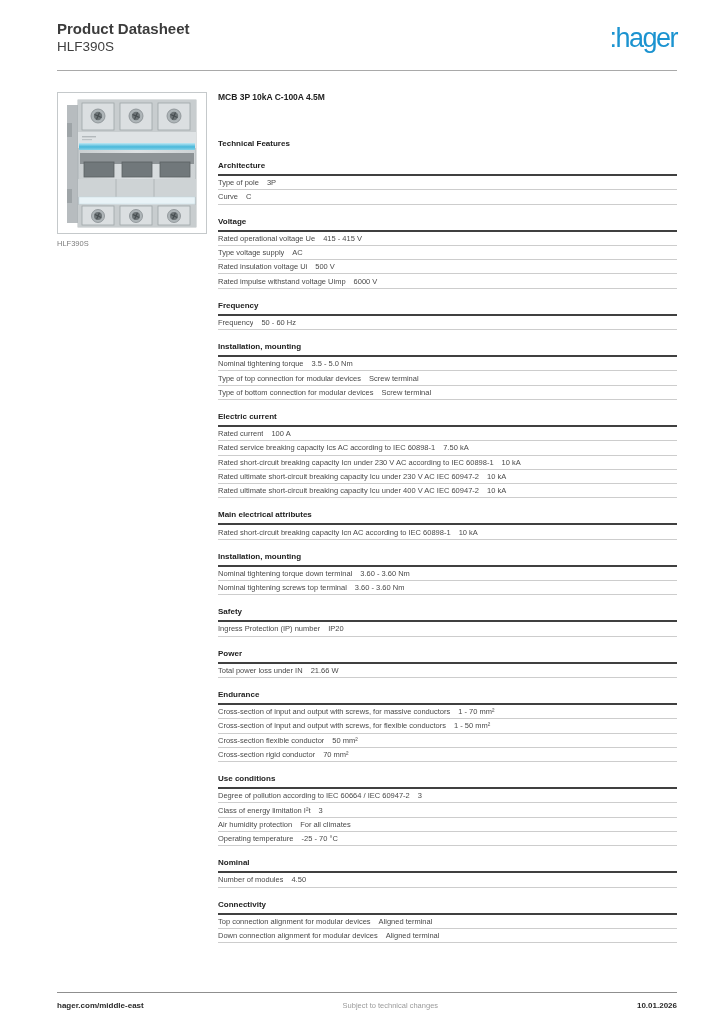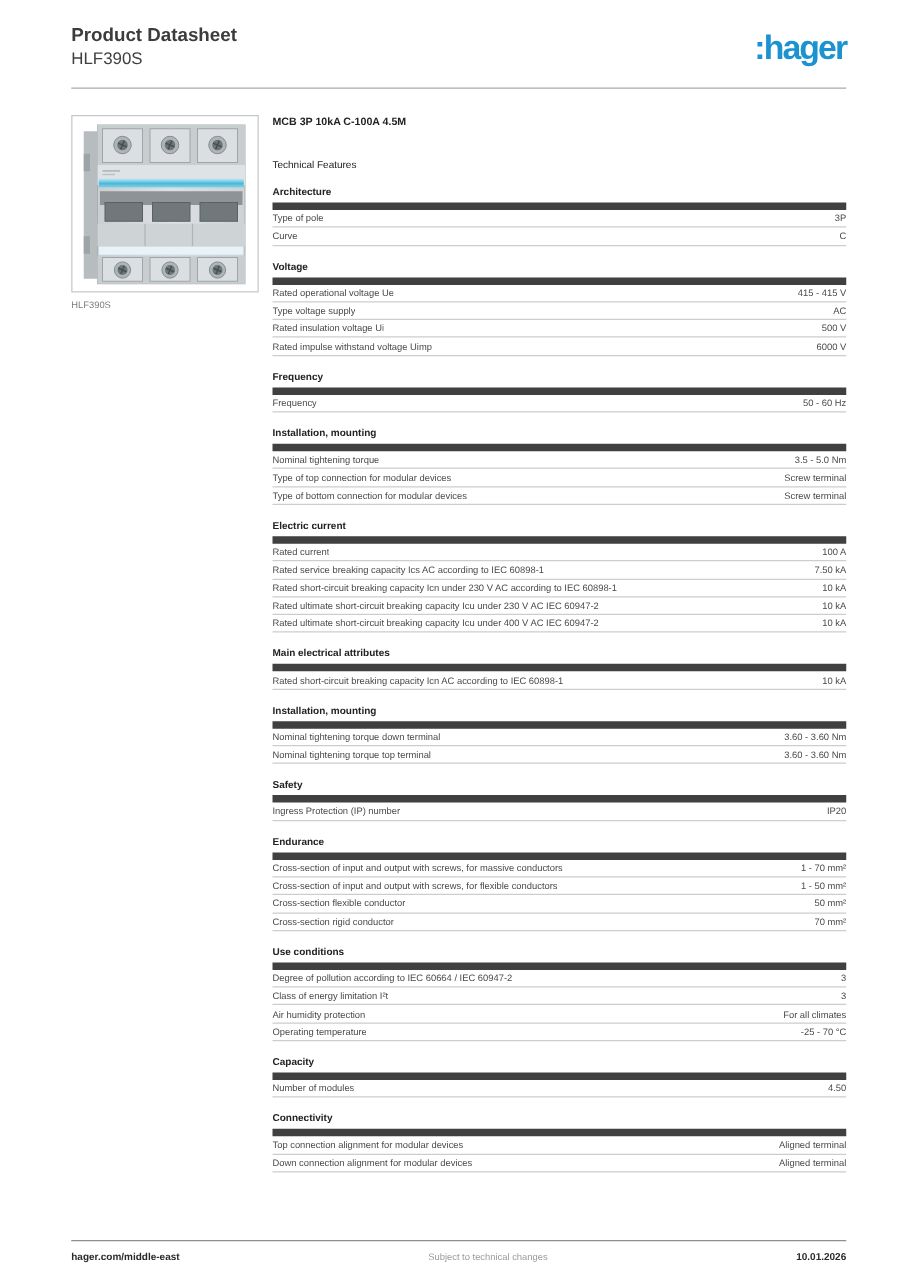--- a/index.html
+++ b/index.html
@@ -4,35 +4,35 @@
 <style>
   * { margin:0; padding:0; box-sizing:border-box; }
   html,body { background:#ffffff; }
   body { width:724px; height:1024px; font-family:"Liberation Sans", sans-serif; }
   .page { position:relative; width:724px; height:1024px; background:#fff; overflow:hidden; }
 
   
   .header { display:flex; justify-content:space-between; align-items:flex-start; padding:20px 47px 0 57px; }
   .header-title { font-size:15px; font-weight:bold; color:#3c3c3c; line-height:18px; }
   .header-subtitle { font-size:13.5px; font-weight:normal; color:#3f3f3f; line-height:17px; }
-  .brand { font-size:27px; font-weight:bold; letter-spacing:-1.5px; line-height:30px; margin-top:3px; }
+  .brand { font-size:27px; font-weight:normal; letter-spacing:-1.5px; line-height:30px; margin-top:3px; }
   .header-rule { margin:15px 47px 0 57px; border-top:1px solid #a9a9a9; }
 
   
   .main { display:flex; padding:21px 47px 0 57px; align-items:flex-start; }
   .left-col { width:150px; flex:none; }
   .product-frame { width:150px; height:142px; border:1px solid #c5c9cb; background:#fff; overflow:hidden; }
   .product-caption { margin-top:5px; font-size:7.5px; color:#7d7d7d; }
   .right-col { flex:1; margin-left:11px; min-width:0; }
 
   .product-title { font-size:8.5px; font-weight:bold; color:#222; line-height:10px; }
-  .features-heading { font-size:8px; font-weight:normal; color:#222; margin-top:25px; line-height:10px; }
-
-  .section-title { font-size:8px; font-weight:bold; color:#222; margin-top:11px; padding-bottom:3px; border-bottom:6px solid #404040; line-height:11px; }
-  .row { display:flex; justify-content:space-between; align-items:center; height:14.3px; border-bottom:1px solid #cdcdcd; font-size:7.5px; color:#4a4a4a; }
+  .features-heading { font-size:8px; font-weight:bold; color:#222; margin-top:37px; line-height:10px; }
+
+  .section-title { font-size:8px; font-weight:bold; color:#222; margin-top:11px; padding-bottom:3px; border-bottom:2px solid #404040; line-height:11px; }
+  .row { display:flex; justify-content:flex-start; align-items:center; height:14.3px; border-bottom:1px solid #cdcdcd; font-size:7.5px; color:#4a4a4a; }
   .row .label { white-space:nowrap; overflow:hidden; }
   .row .value { text-align:right; white-space:nowrap; padding-left:8px; }
 
   
   .footer { position:absolute; left:57px; right:47px; bottom:14px; }
   .footer-rule { border-top:1px solid #8f8f8f; margin-bottom:8px; }
   .footer-row { display:flex; justify-content:space-between; align-items:center; }
   .footer-left  { font-size:8px; font-weight:bold; color:#2a2a2a; }
   .footer-center{ font-size:7.5px; color:#9b9b9b; }
   .footer-right { font-size:8px; font-weight:bold; color:#2a2a2a; }
@@ -256,36 +256,45 @@
 
   <section class="section">
     <h3 class="section-title">Installation, mounting</h3>
     <div class="rows">
   <div class="row">
     <span class="label">Nominal tightening torque down terminal</span>
     <span class="value">3.60 - 3.60 Nm</span>
   </div>
 
   <div class="row">
-    <span class="label">Nominal tightening torque top terminal</span>
+    <span class="label">Nominal tightening screws top terminal</span>
     <span class="value">3.60 - 3.60 Nm</span>
   </div>
 </div>
   </section>
 
   <section class="section">
     <h3 class="section-title">Safety</h3>
     <div class="rows">
   <div class="row">
     <span class="label">Ingress Protection (IP) number</span>
     <span class="value">IP20</span>
   </div>
 </div>
   </section>
 
+  <section class="section">
+    <h3 class="section-title">Power</h3>
+    <div class="rows">
+  <div class="row">
+    <span class="label">Total power loss under IN</span>
+    <span class="value">21.66 W</span>
+  </div>
+</div>
+  </section>
 
   <section class="section">
     <h3 class="section-title">Endurance</h3>
   </section>
 
   <section class="section">
     <div class="rows">
   <div class="row">
     <span class="label">Cross-section of input and output with screws, for massive conductors</span>
     <span class="value">1 - 70 mm²</span>
@@ -327,21 +336,21 @@
   </div>
 
   <div class="row">
     <span class="label">Operating temperature</span>
     <span class="value">-25 - 70 °C</span>
   </div>
 </div>
   </section>
 
   <section class="section">
-    <h3 class="section-title">Capacity</h3>
+    <h3 class="section-title">Nominal</h3>
     <div class="rows">
   <div class="row">
     <span class="label">Number of modules</span>
     <span class="value">4.50</span>
   </div>
 </div>
   </section>
 
   <section class="section">
     <h3 class="section-title">Connectivity</h3>

